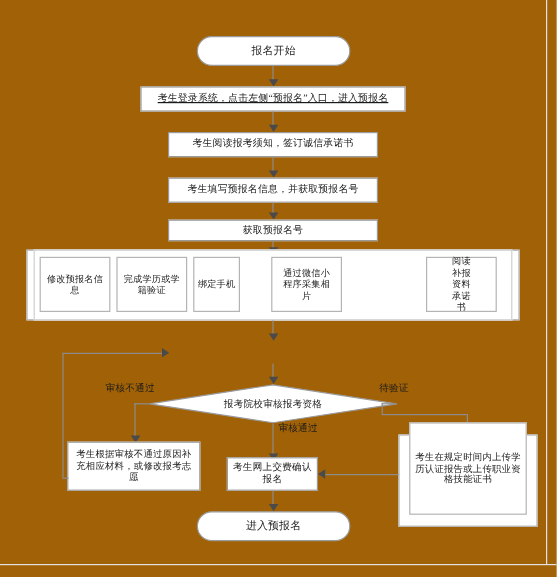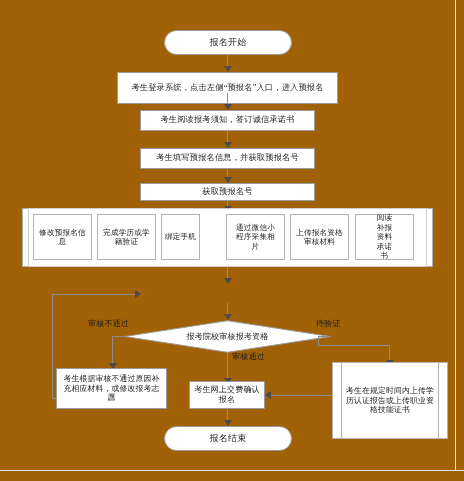--- a/index.html
+++ b/index.html
@@ -118,21 +118,21 @@
 
 <div id="canvas">
 
   <div class="node terminator" style="left:164px; top:30px; width:128px; height:25px; font-size:9px;">
     <span>报名开始</span>
   </div>
 
   <div class="conn vline" style="left:227px; top:55px; width:1px; height:13px;"></div>
   <div class="arrow arrow-down" style="left:224px; top:66px;"></div>
 
-  <div class="node process" style="left:117px; top:72px; width:221px; height:32px; font-size:8.2px;">
+  <div class="node process" style="left:117px; top:72px; width:221px; height:21px; font-size:8.2px;text-decoration:underline;">
     <span>考生登录系统，点击左侧“预报名”入口，进入预报名</span>
   </div>
 
   <div class="conn vline" style="left:227px; top:93px; width:1px; height:13px;"></div>
   <div class="arrow arrow-down" style="left:224px; top:104px;"></div>
 
   <div class="node process" style="left:140px; top:110px; width:175px; height:21px; font-size:8.2px;">
     <span>考生阅读报考须知，签订诚信承诺书</span>
   </div>
 
@@ -160,23 +160,20 @@
     <span>修改预报名信息</span>
   </div>
   <div class="node subbox" style="left:97px; top:214px; width:59px; height:46px; font-size:7.6px; padding:0 2px;">
     <span>完成学历或学籍验证</span>
   </div>
   <div class="node subbox" style="left:161px; top:214px; width:39px; height:46px; font-size:7.6px; padding:0 2px;">
     <span>绑定手机</span>
   </div>
   <div class="node subbox" style="left:226px; top:214px; width:59px; height:46px; font-size:7.6px; padding:0 8px;">
     <span>通过微信小程序采集相片</span>
-  </div>
-  <div class="node subbox" style="left:290px; top:214px; width:59px; height:46px; font-size:7.6px; padding:0 2px;">
-    <span>上传报名资格审核材料</span>
   </div>
   <div class="node subbox" style="left:355px; top:214px; width:59px; height:46px; font-size:7.6px; padding:0 19px;">
     <span>阅读补报资料承诺书</span>
   </div>
 
   <div class="conn vline" style="left:227px; top:267px; width:1px; height:13px;"></div>
   <div class="arrow arrow-down" style="left:224px; top:278px;"></div>
 
 
   <div class="conn vline" style="left:227px; top:303px; width:1px; height:13px;"></div>
@@ -222,32 +219,32 @@
   <div class="conn vline" style="left:52px; top:294px; width:1px; height:104px;"></div>
   <div class="conn hline" style="left:52px; top:398px; width:5px; height:1px;"></div>
   <div class="conn hline" style="left:52px; top:294px; width:83px; height:1px;"></div>
   <div class="arrow arrow-right" style="left:135px; top:290px;"></div>
 
   <div class="node process" style="left:189px; top:381px; width:76px; height:28px; font-size:8px; padding:0 3px;">
     <span>考生网上交费确认报名</span>
   </div>
 
   <div class="group-outer" style="left:332px; top:362px; width:116px; height:77px;"></div>
-  <div class="node process" style="left:341px; top:362px; width:98px; height:77px; font-size:7.8px; padding:0 4px; border-color:#b4b4b4;">
+  <div class="node process" style="left:341px; top:352px; width:98px; height:77px; font-size:7.8px; padding:0 4px; border-color:#b4b4b4;">
     <span>考生在规定时间内上传学历认证报告或上传职业资格技能证书</span>
   </div>
 
   <div class="conn vline" style="left:331px; top:395px; width:1px; height:1px;"></div>
   <div class="conn hline" style="left:270px; top:395px; width:62px; height:1px;"></div>
   <div class="arrow arrow-left" style="left:265px; top:391px;"></div>
 
   <div class="conn vline" style="left:227px; top:409px; width:1px; height:14px;"></div>
   <div class="arrow arrow-down" style="left:224px; top:420px;"></div>
 
   <div class="node terminator" style="left:164px; top:426px; width:128px; height:25px; font-size:9px;">
-    <span>报名结束</span>
+    <span>进入预报名</span>
   </div>
 
   <div class="sep" style="left:0px; top:470px; width:464px;"></div>
 
   <div class="sep" style="left:455px; top:0px; width:1px; height:470px;"></div>
 
 </div>
 
 </body></html>

